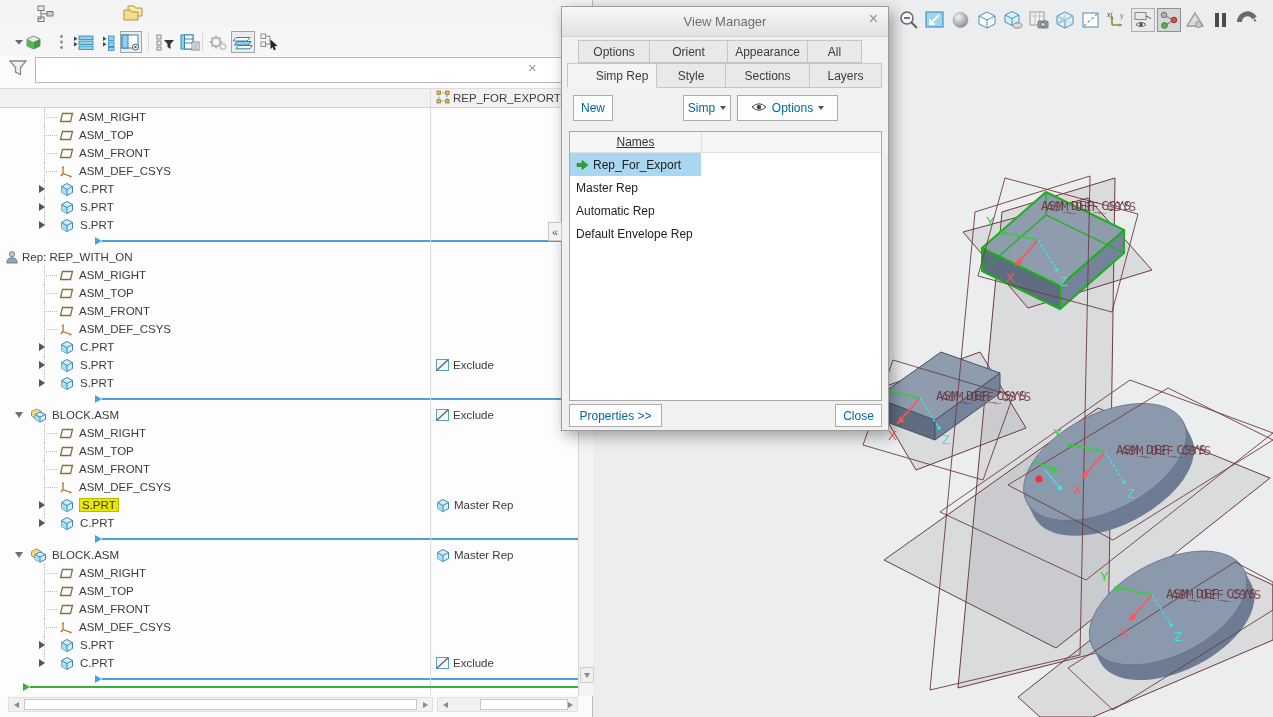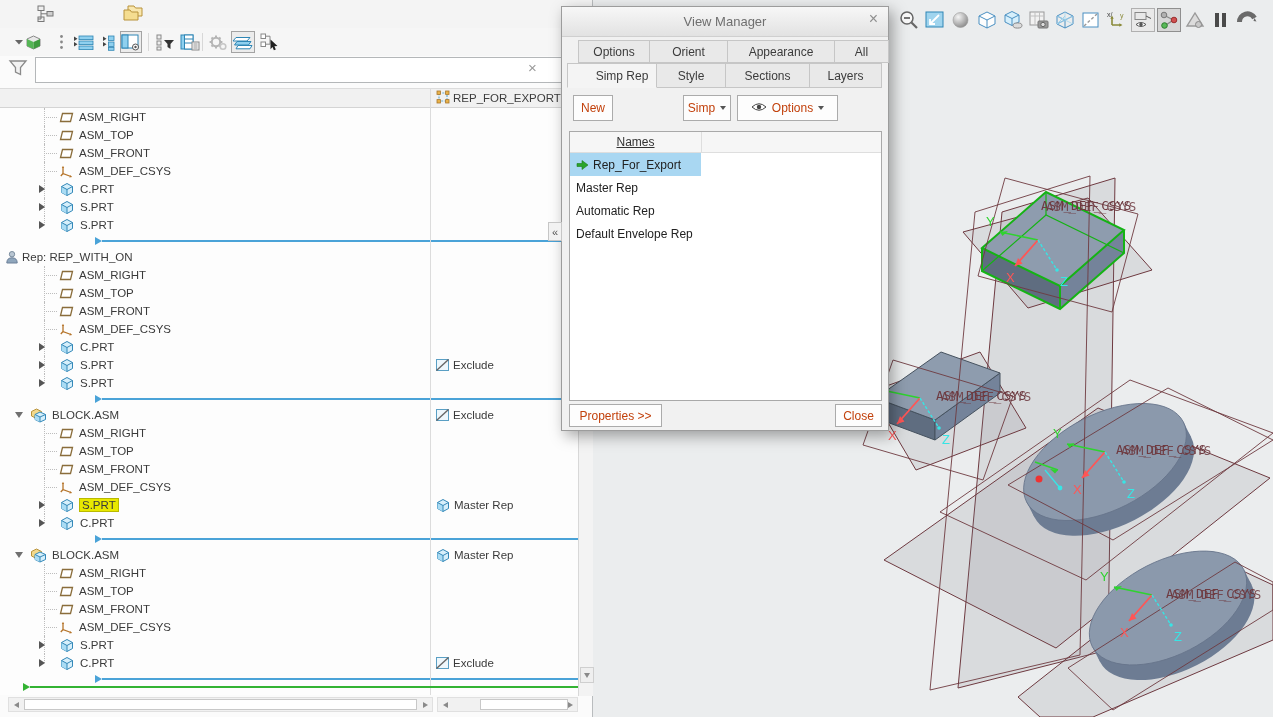--- a/index.html
+++ b/index.html
@@ -73,21 +73,21 @@
   #dlg-title{height:29px;display:flex;align-items:center;justify-content:center;color:#6f6f6f;
              font-size:13px;background:linear-gradient(#f7f7f7,#e2e2e2);border-bottom:1px solid #cfcfcf;position:relative;}
   #dlg-close{position:absolute;right:10px;top:4px;color:#8f8f8f;font-size:16px;line-height:1;}
   .tabrow{position:absolute;display:flex;}
   #tabs1{left:16px;top:33px;height:23px;}
   #tabs2{left:5px;top:56px;height:25px;}
   .tab{display:flex;align-items:center;justify-content:center;border:1px solid #c6c6c6;
        background:#e9e9e9;margin-right:-1px;color:#3c3c3c;box-sizing:border-box;height:100%;}
   .tab.active{background:#f4f4f4;border-bottom-color:#f4f4f4;z-index:2;}
   .btn{position:absolute;background:#fdfdfd;border:1px solid #ababab;display:flex;align-items:center;
-       justify-content:center;color:#c2410c;box-sizing:border-box;gap:5px;font-size:12px;}
+       justify-content:center;color:#0369a1;box-sizing:border-box;gap:5px;font-size:12px;}
   #btn-new{left:11px;top:88px;width:40px;height:26px;}
   #btn-edit{left:121px;top:88px;width:48px;height:26px;}
   #btn-options{left:175px;top:88px;width:101px;height:26px;}
   .caret{width:0;height:0;border-left:3.5px solid transparent;border-right:3.5px solid transparent;border-top:4.5px solid #555;}
   #dlg-list{position:absolute;left:7px;top:124px;width:313px;height:270px;background:#fff;
             border:1px solid #a9a9a9;box-sizing:border-box;overflow:hidden;}
   #list-head{height:20px;background:#f6f6f6;border-bottom:1px solid #dedede;position:relative;
              display:flex;align-items:center;text-decoration:underline;}
   #list-head .nm{width:131px;text-align:center;}
   #list-head .cdiv{position:absolute;left:131px;top:0;bottom:0;width:1px;background:#dedede;}
@@ -933,21 +933,21 @@
 <div id="collapse-btn">«</div>
 
 <div id="dialog">
   <div id="dlg-title">
     <span>View Manager</span>
     <span id="dlg-close">×</span>
   </div>
   <div class="tabrow" id="tabs1">
       <div class="tab" style="width: 72px;">Options</div>
       <div class="tab" style="width: 79px;">Orient</div>
-      <div class="tab" style="width: 108px;">Appearance</div>
+      <div class="tab" style="width: 81px;">Appearance</div>
       <div class="tab" style="width: 55px;">All</div>
     </div>
   <div class="tabrow" id="tabs2">
       <div class="tab active" style="width: 90px; padding-left: 20px;">Simp Rep</div>
       <div class="tab" style="width: 70px;">Style</div>
       <div class="tab" style="width: 85px;">Sections</div>
       <div class="tab" style="width: 73px;">Layers</div>
     </div>
   <div class="btn" id="btn-new">
     <span>New</span>

